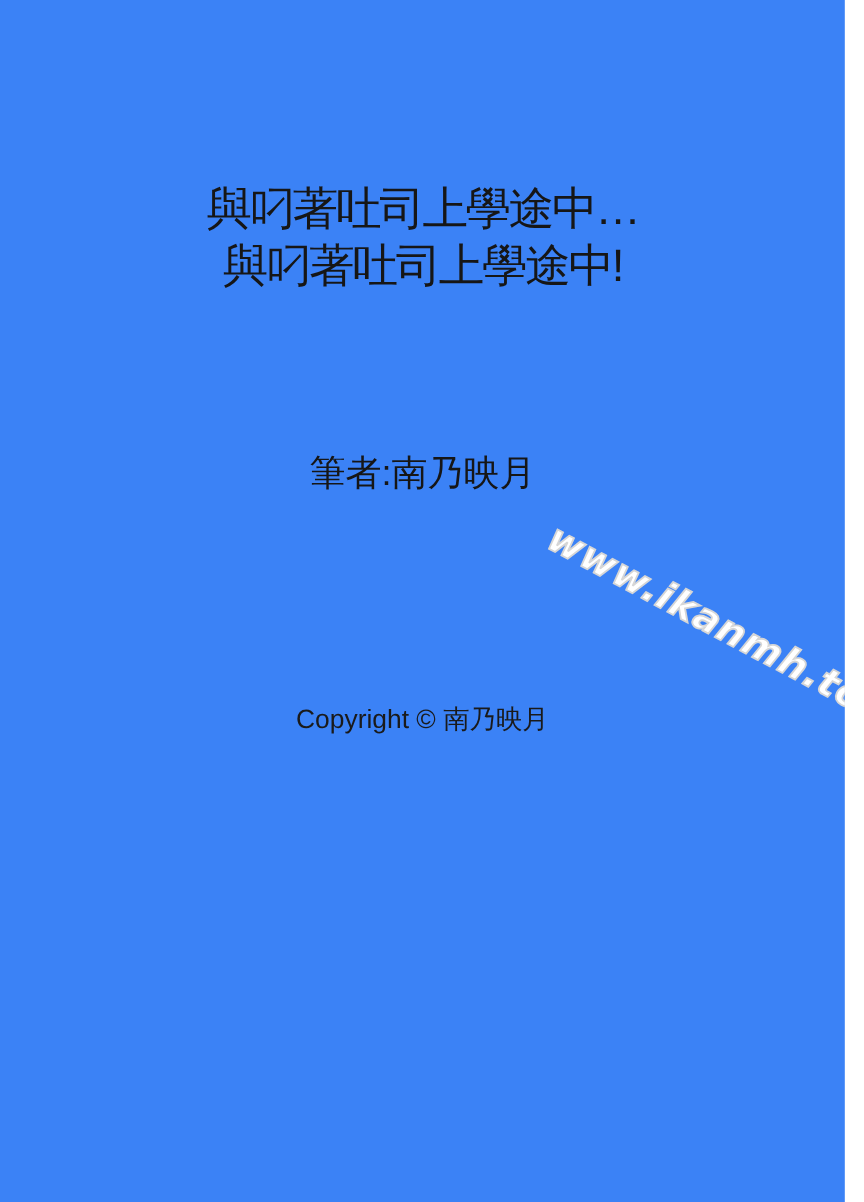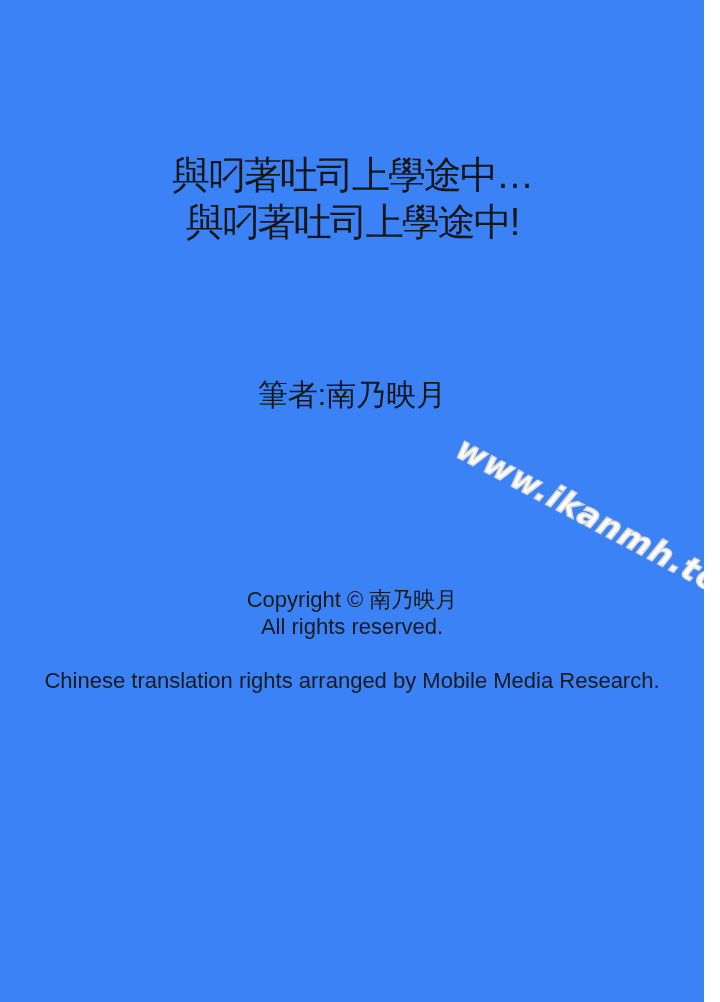--- a/index.html
+++ b/index.html
@@ -75,18 +75,16 @@
 
   <div class="centered-line book-title" style="top:199px">與叼著吐司上學途中!</div>
 
 
   <div class="centered-line author">筆者:南乃映月</div>
 
   <div class="watermark">www.ikanmh.top</div>
 
   <div class="centered-line copyright" style="top:586px">Copyright © 南乃映月</div>
 
-  <div class="centered-line copyright" style="top:613px">All rights reserved.</div>
 
 
-  <div class="centered-line copyright" style="top:667px">Chinese translation rights arranged by Mobile Media Research.</div>
 
 </div>
 
 </body></html>

